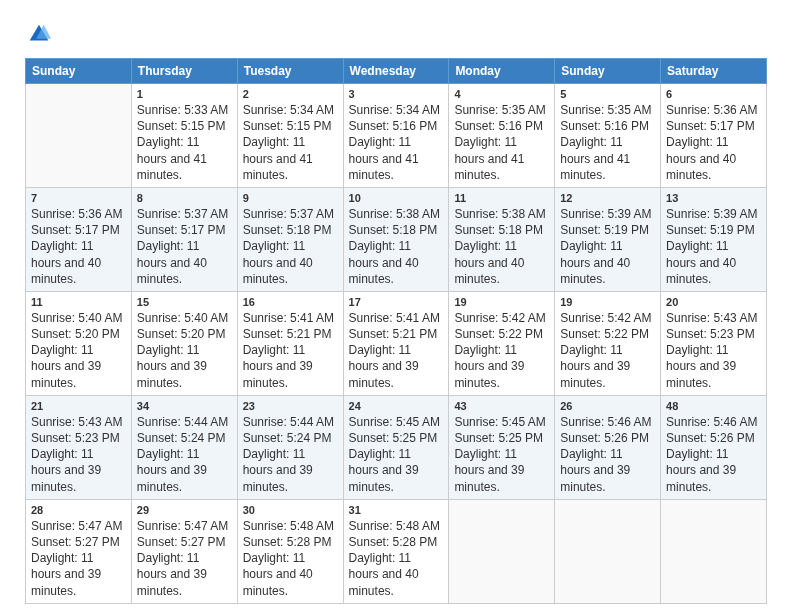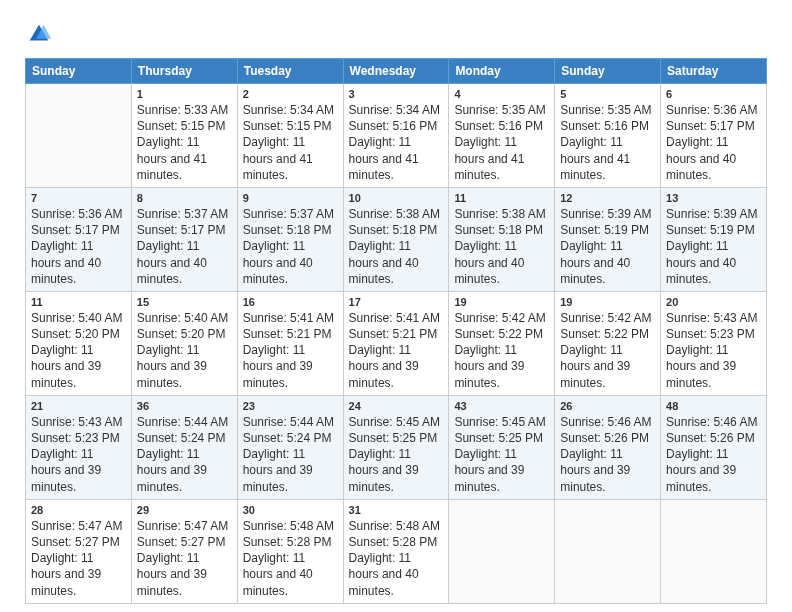--- a/index.html
+++ b/index.html
@@ -216,21 +216,21 @@
             <span class="day-number">20</span>
             <div class="day-info">Sunrise: 5:43 AM<br>Sunset: 5:23 PM<br>Daylight: 11 hours and 39 minutes.</div>
           </td>
         </tr>
         <tr class="row-alt">
           <td>
             <span class="day-number">21</span>
             <div class="day-info">Sunrise: 5:43 AM<br>Sunset: 5:23 PM<br>Daylight: 11 hours and 39 minutes.</div>
           </td>
           <td>
-            <span class="day-number">36</span>
+            <span class="day-number">34</span>
             <div class="day-info">Sunrise: 5:44 AM<br>Sunset: 5:24 PM<br>Daylight: 11 hours and 39 minutes.</div>
           </td>
           <td>
             <span class="day-number">23</span>
             <div class="day-info">Sunrise: 5:44 AM<br>Sunset: 5:24 PM<br>Daylight: 11 hours and 39 minutes.</div>
           </td>
           <td>
             <span class="day-number">24</span>
             <div class="day-info">Sunrise: 5:45 AM<br>Sunset: 5:25 PM<br>Daylight: 11 hours and 39 minutes.</div>
           </td>

